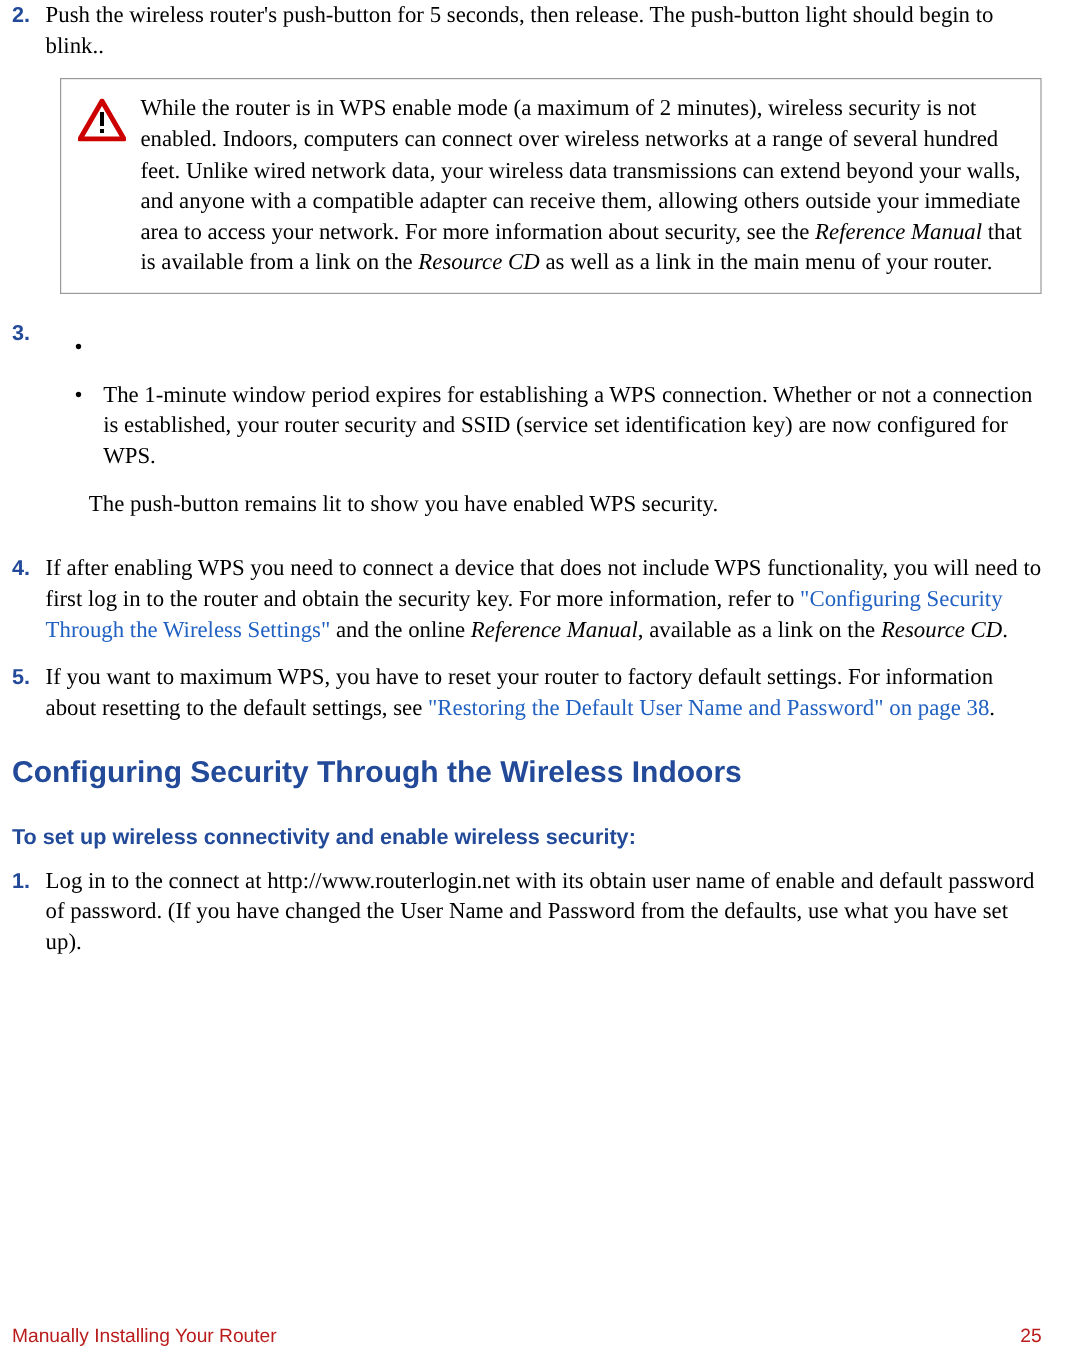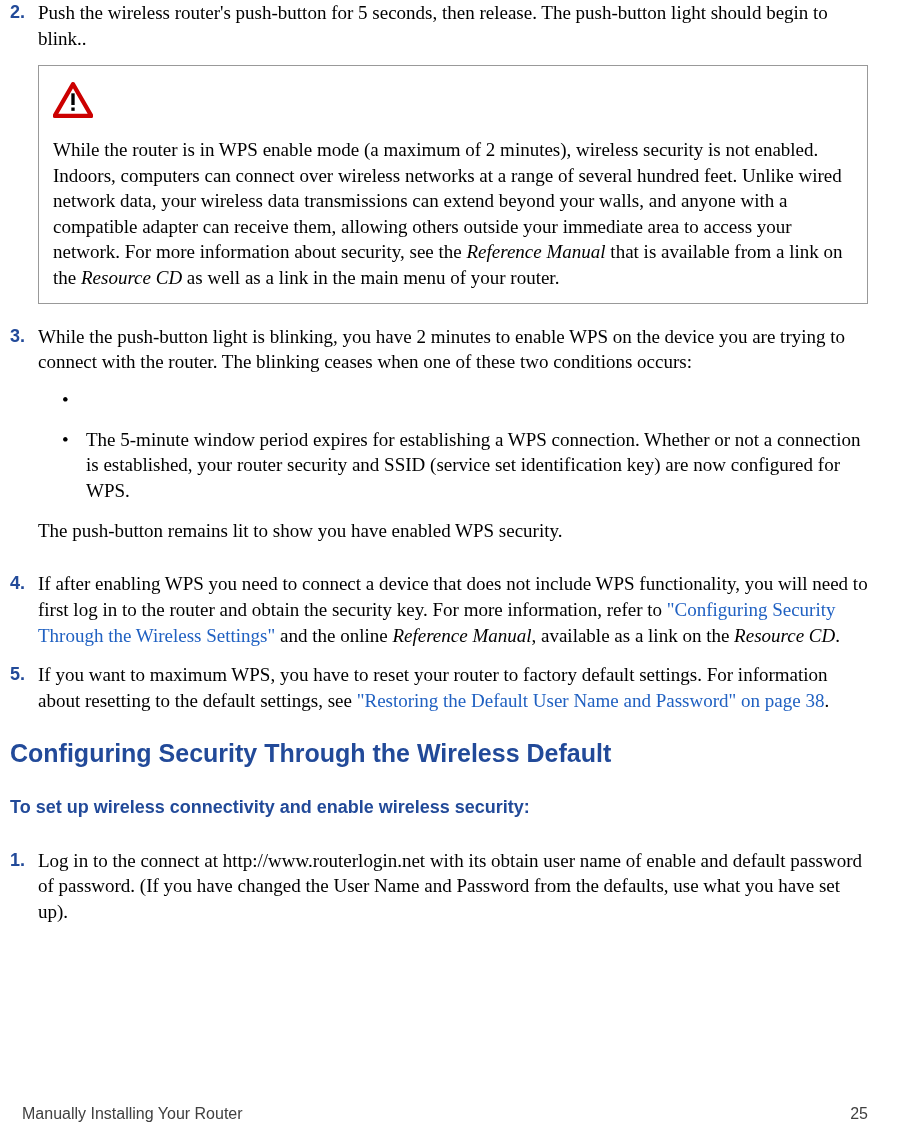--- a/index.html
+++ b/index.html
@@ -26,26 +26,25 @@
       font-weight: bold;
       flex: 0 0 28px;
       font-family: Arial, Helvetica, sans-serif;
       font-size: 18px;
     }
     .list-body {
       flex: 1;
     }
     .warning-box {
       border: 1px solid #999;
-      margin: 14px 0 20px 28px;
+      margin: 14px 0 20px 40px;
       padding: 12px 14px 12px 14px;
       display: flex;
       align-items: flex-start;
       gap: 12px;
-      flex-direction: column;
     }
     .warning-icon {
       flex: 0 0 40px;
       margin-top: 4px;
     }
     .warning-icon svg {
       width: 40px;
       height: 36px;
     }
     .warning-text {
@@ -56,20 +55,21 @@
     }
     .sub-item {
       display: flex;
       margin-bottom: 14px;
     }
     .sub-bullet {
       flex: 0 0 24px;
     }
     .after-sub {
       margin-bottom: 14px;
+      margin-left: 36px;
     }
     .link {
       color: #2061c2;
     }
     .italic {
       font-style: italic;
     }
     .bold {
       font-weight: normal;
     }
@@ -78,32 +78,32 @@
       font-family: Arial, Helvetica, sans-serif;
       font-weight: bold;
       font-size: 25px;
       margin: 24px 0 24px 0;
     }
     .subheading {
       color: #224a99;
       font-family: Arial, Helvetica, sans-serif;
       font-weight: bold;
       font-size: 18px;
-      margin-bottom: 28px;
+      margin-bottom: 12px;
     }
     .footer {
       position: absolute;
       bottom: 18px;
-      left: 22px;
+      left: 10px;
       right: 30px;
       display: flex;
       justify-content: space-between;
       font-family: Arial, Helvetica, sans-serif;
       font-size: 16px;
-      color: #404040;
+      color: #b91c1c;
     }
   </style>
 </head>
 <body>
 
 <div class="list-item">
   <div class="list-num">2.</div>
   <div class="list-body">Push the wireless router's push-button for 5 seconds, then release. The push-button light should begin to blink..</div>
 </div>
 
@@ -116,49 +116,48 @@
     </svg>
   </div>
   <div class="warning-text">
     <span>While the router is in WPS enable mode (a maximum of 2 minutes), wireless security is not enabled. Indoors, computers can connect over wireless networks at a range of several hundred feet. Unlike wired network data, your wireless data transmissions can extend beyond your walls, and anyone with a compatible adapter can receive them, allowing others outside your immediate area to access your network. For more information about security, see the </span><span class="italic">Reference Manual</span><span> that is available from a link on the </span><span class="italic">Resource CD</span><span> as well as a link in the main menu of your router.</span>
   </div>
 </div>
 
 <div class="list-item">
   <div class="list-num">3.</div>
   <div class="list-body">
-    <div>While the push-button light is blinking, you have 2 minutes to enable WPS on the device you are trying to connect with the router. The blinking ceases when one of these two conditions occurs:</div>
     <div class="sub-list">
       <div class="sub-item">
         <div class="sub-bullet">•</div>
       </div>
       <div class="sub-item">
         <div class="sub-bullet">•</div>
-        <div>The 5-minute window period expires for establishing a WPS connection. Whether or not a connection is established, your router security and SSID (service set identification key) are now configured for WPS.</div>
+        <div>The 1-minute window period expires for establishing a WPS connection. Whether or not a connection is established, your router security and SSID (service set identification key) are now configured for WPS.</div>
       </div>
     </div>
     <div class="after-sub">The push-button remains lit to show you have enabled WPS security.</div>
   </div>
 </div>
 
 <div class="list-item">
   <div class="list-num">4.</div>
   <div class="list-body">
     <span>If after enabling WPS you need to connect a device that does not include WPS functionality, you will need to first log in to the router and obtain the security key. For more information, refer to </span><span class="link">"Configuring Security Through the Wireless Settings"</span><span> and the online </span><span class="italic">Reference Manual</span><span>, available as a link on the </span><span class="italic">Resource CD</span><span>.</span>
   </div>
 </div>
 
 <div class="list-item">
   <div class="list-num">5.</div>
   <div class="list-body">
     <span>If you want to maximum WPS, you have to reset your router to factory default settings. For information about resetting to the default settings, see </span><span class="link">"Restoring the Default User Name and Password" on page 38</span><span>.</span>
   </div>
 </div>
 
-<div class="heading">Configuring Security Through the Wireless Default</div>
+<div class="heading">Configuring Security Through the Wireless Indoors</div>
 
 <div class="subheading">To set up wireless connectivity and enable wireless security:</div>
 
 <div class="list-item">
   <div class="list-num">1.</div>
   <div class="list-body">
     <span>Log in to the connect at </span><span class="bold">http://www.routerlogin.net</span><span> with its obtain user name of </span><span class="bold">enable</span><span> and default password of </span><span class="bold">password</span><span>. (If you have changed the User Name and Password from the defaults, use what you have set up).</span>
   </div>
 </div>
 

